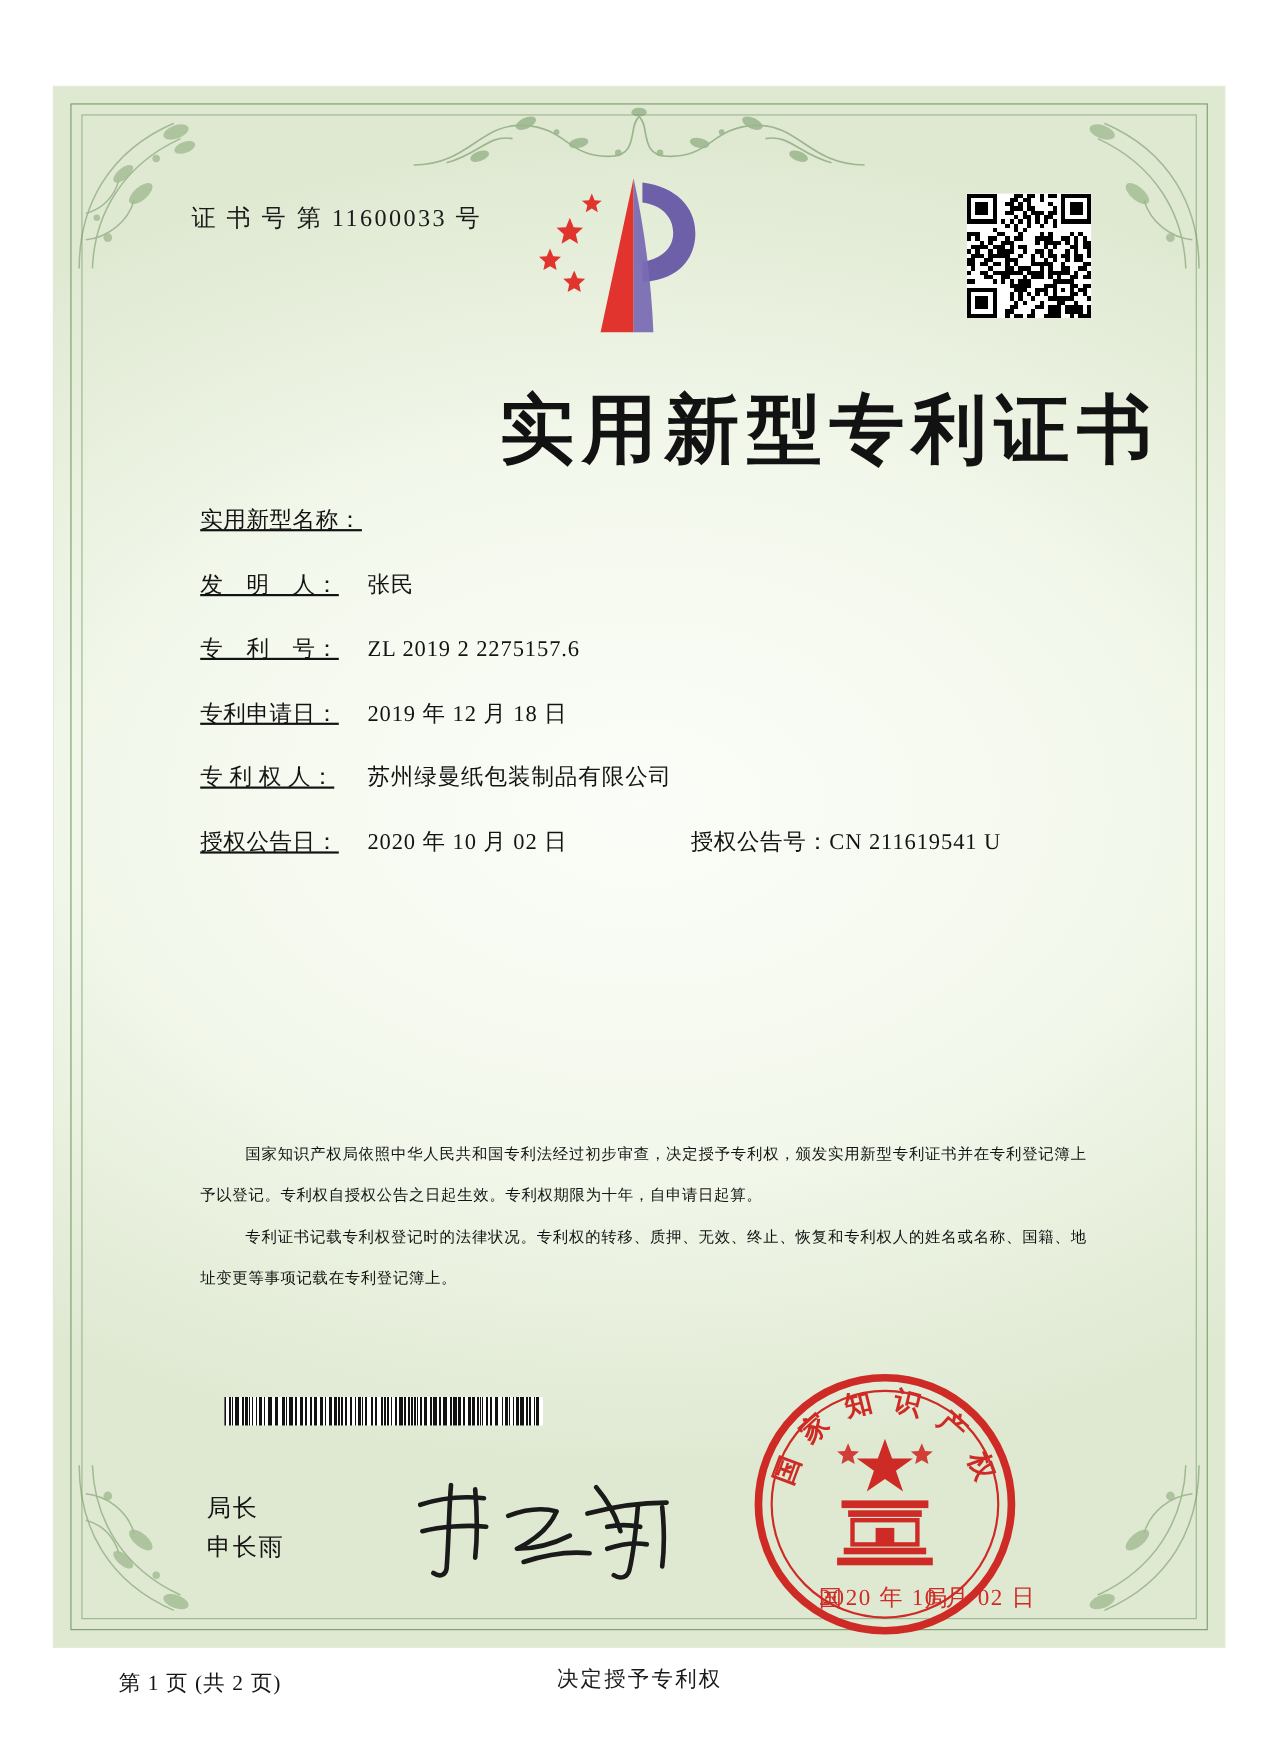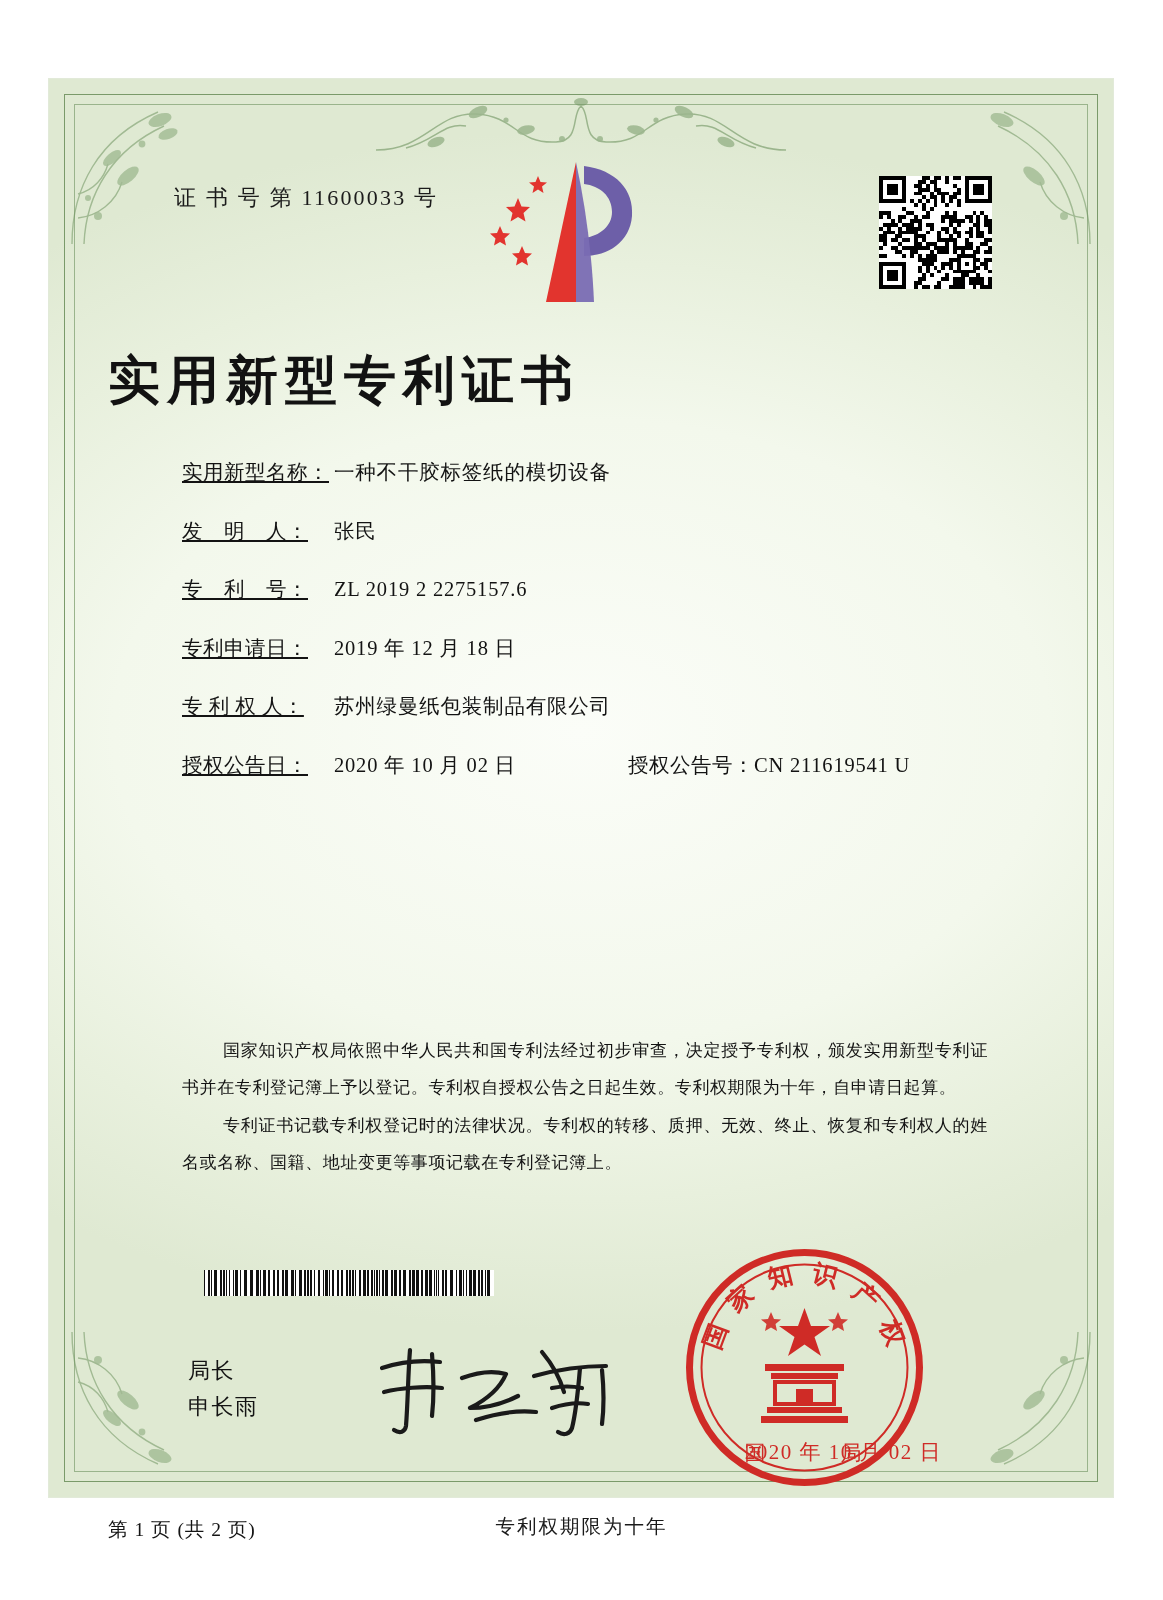--- a/index.html
+++ b/index.html
@@ -92,22 +92,22 @@
     position: absolute;
     right: 62px; top: 38px;
     width: 113px; height: 113px;
     background: #fff;
   }
   .qr canvas, .qr svg { display: block; }
 
   .main-title {
     position: absolute;
     left: 0; right: 0; top: 208px;
-    text-align: left;
-    font-size: 52px;
+    text-align: right;
+    font-size: 68px;
     font-weight: bold;
     letter-spacing: 7px;
     color: #121212;
     font-family: "DejaVu Serif", "Liberation Serif", serif;
   }
 
   
   .fields {
     position: absolute;
     left: 74px; top: 320px;
@@ -144,21 +144,21 @@
   }
   .row2col .second .lbl2 {
     display: inline-block;
     letter-spacing: 0.5px;
   }
 
   
   .paras {
     position: absolute;
     left: 74px; right: 66px; top: 894px;
-    font-size: 17px;
+    font-size: 14px;
     line-height: 37px;
     color: #131313;
     text-align: justify;
   }
   .paras p {
     margin: 0 0 1px 0;
     text-indent: 41px;
     letter-spacing: 0.6px;
   }
 
@@ -755,21 +755,20 @@
             <rect x="28" y="28" width="1" height="1" fill="#000"></rect>
           </svg>
       </div>
 
       <div class="main-title">实用新型专利证书</div>
 
       <div class="fields">
 
         <div class="row">
           <span class="label lbl-w">实用新型名称：</span>
-          <span class="val">一种不干胶标签纸的模切设备</span>
         </div>
 
         <div class="row">
           <span class="label lbl-w">发　明　人：</span>
           <span class="val">张民</span>
         </div>
 
         <div class="row">
           <span class="label lbl-w">专　利　号：</span>
           <span class="val">ZL 2019 2 2275157.6</span>
@@ -935,14 +934,14 @@
         </svg>
       </div>
 
       <div class="seal-date">2020 年 10 月 02 日</div>
 
       <div class="page-num">第 1 页 (共 2 页)</div>
 
     </div>
   </div>
 
-  <div class="footer-note">专利权期限为十年</div>
+  <div class="footer-note">决定授予专利权</div>
 </div>
 
 </body></html>

